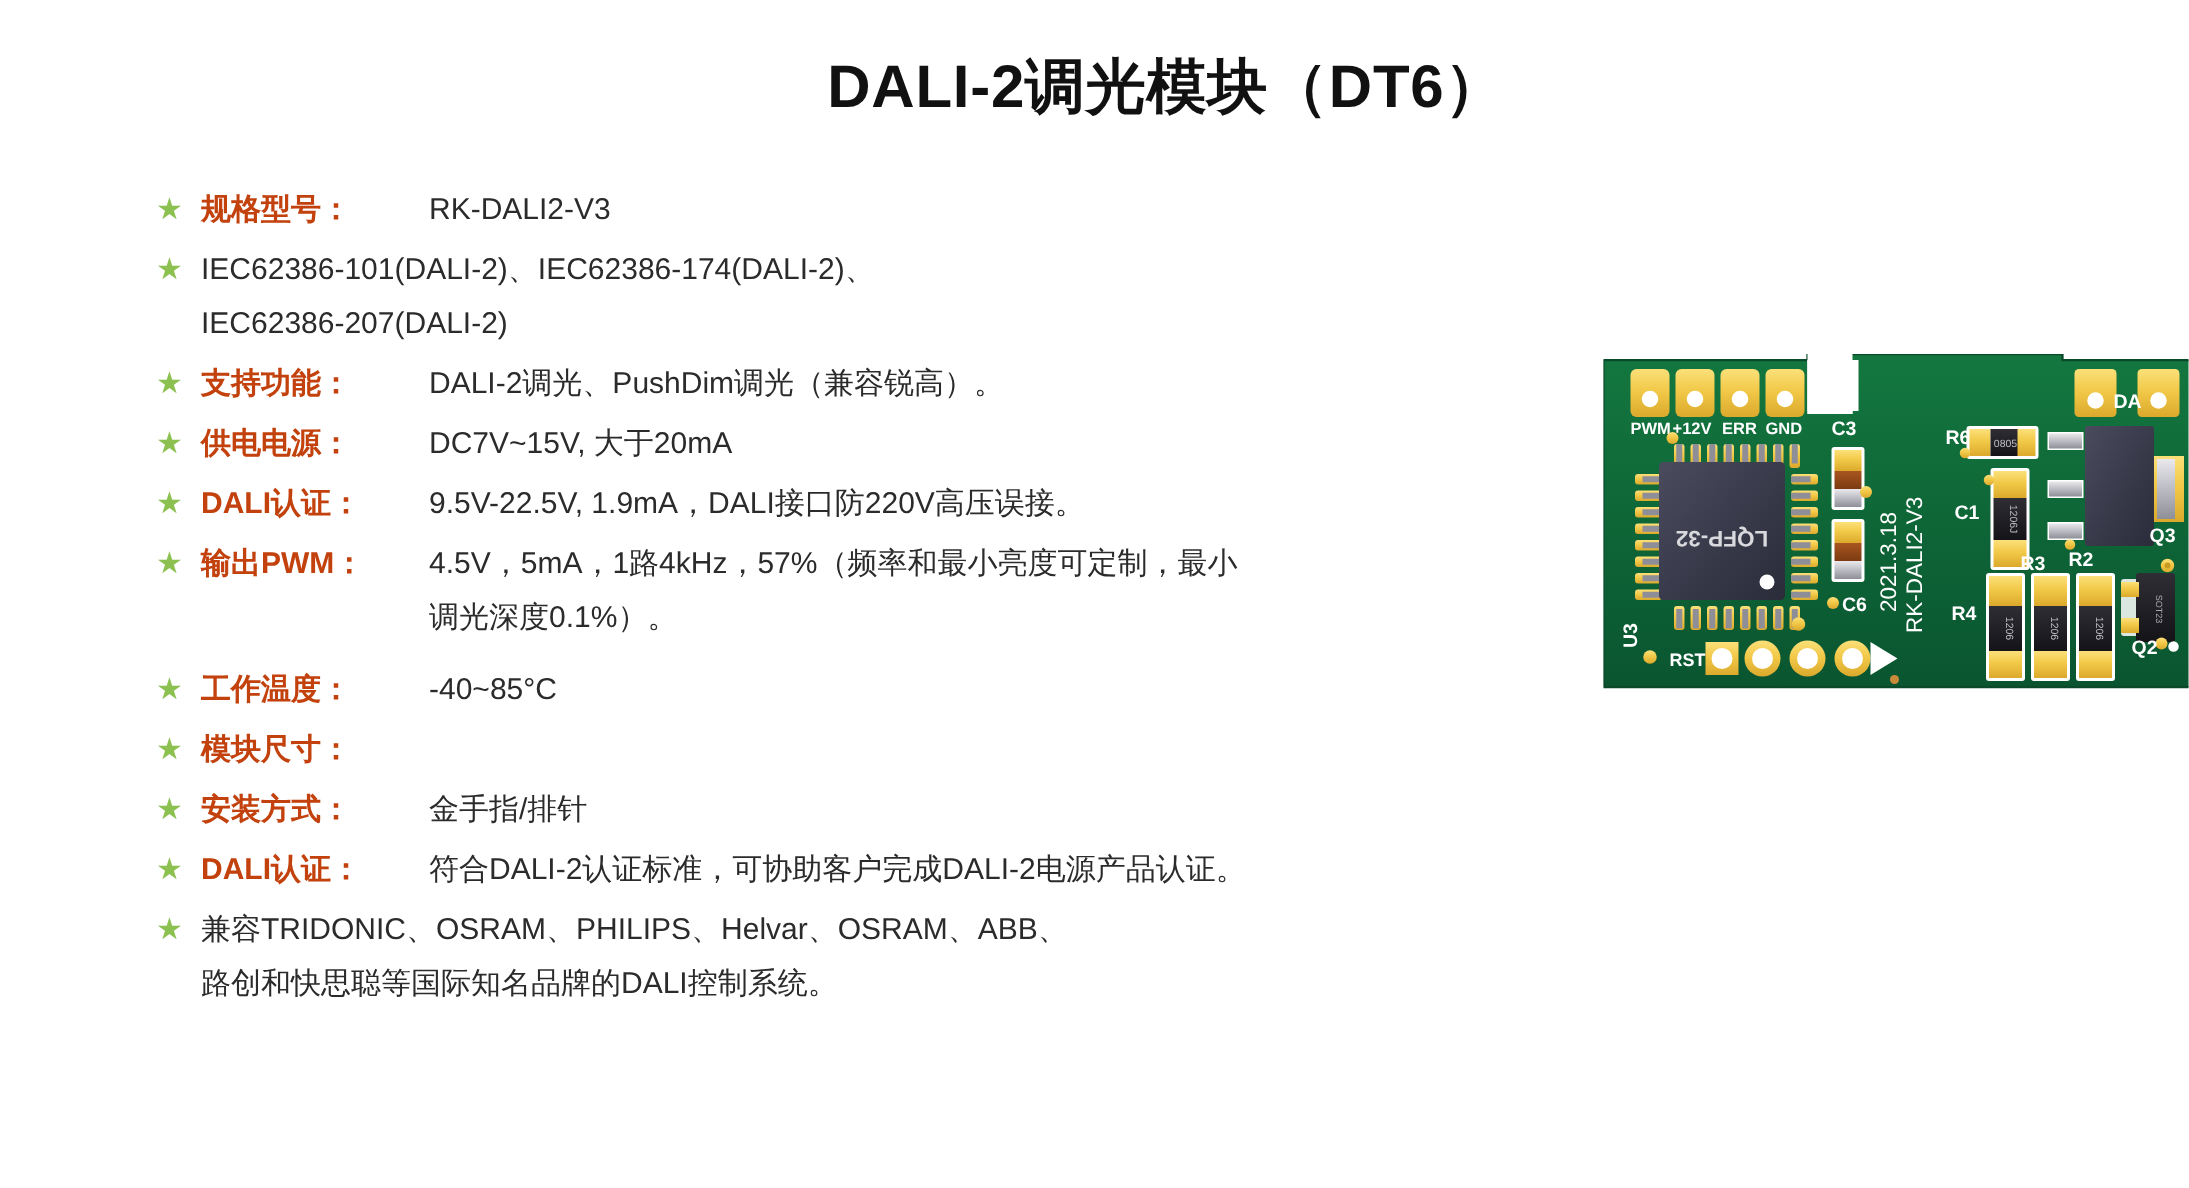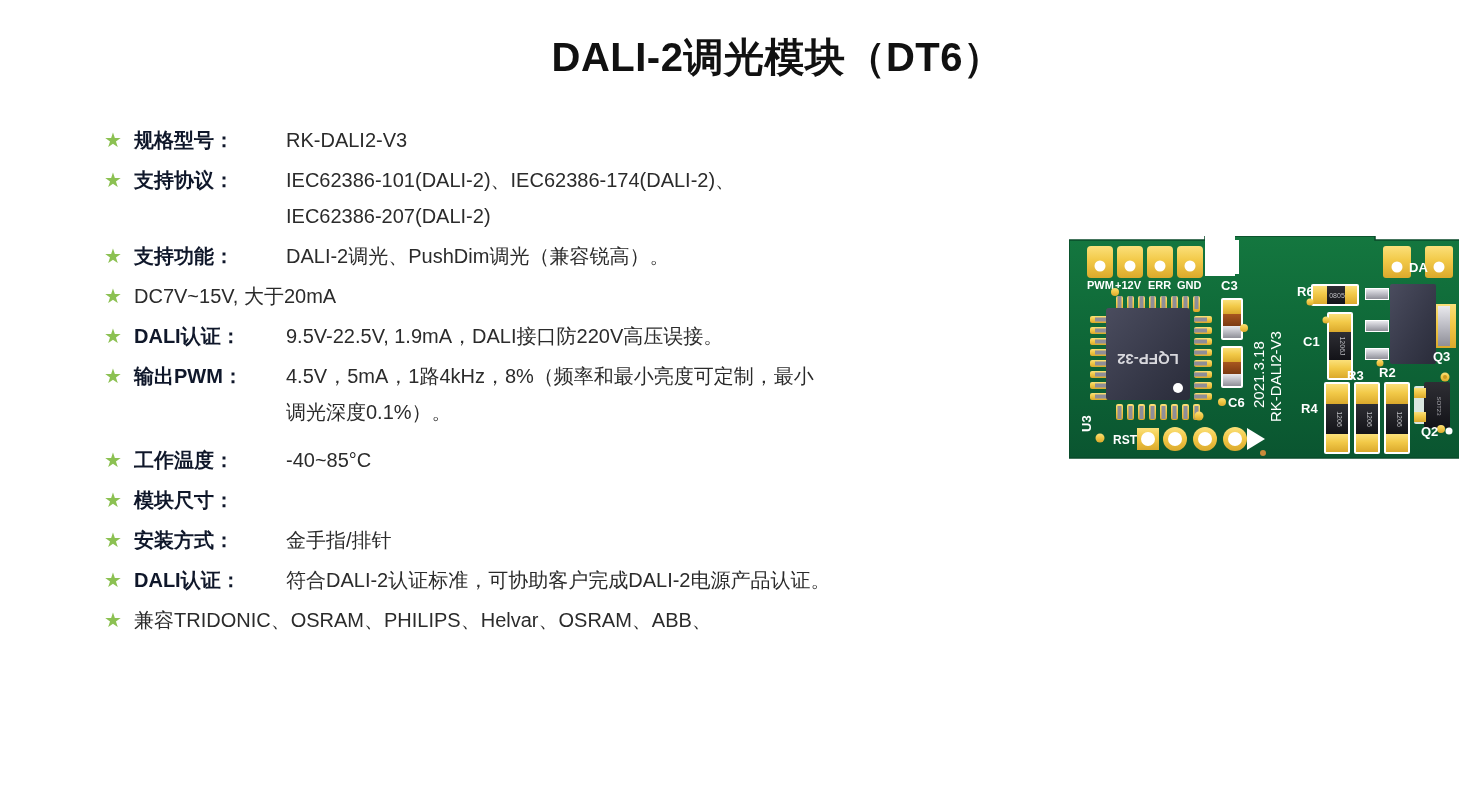--- a/index.html
+++ b/index.html
@@ -48,21 +48,21 @@
     flex: 0 0 30px;
     color: #8CC152;
     font-size: 20px;
     line-height: 36px;
     text-align: left;
     padding-top: 0px;
   }
   .spec-label {
     width: 152px;
     flex: 0 0 152px;
-    color: #0f172a;
+    color: #c2410c;
     font-size: 20px;
     font-weight: bold;
     line-height: 36px;
     white-space: nowrap;
   }
   .spec-value {
     flex: 1 1 auto;
     color: #2b2b2b;
     font-size: 20px;
     line-height: 36px;
@@ -93,55 +93,55 @@
     <div class="spec-row">
       <span class="spec-star">★</span>
       <span class="spec-label">规格型号：</span>
       <span class="spec-value">
         <span class="vline">RK-DALI2-V3</span>
       </span>
     </div>
 
     <div class="spec-row">
       <span class="spec-star">★</span>
-      <span class="spec-label">支持协议：</span>
       <span class="spec-value">
         <span class="vline">IEC62386-101(DALI-2)、IEC62386-174(DALI-2)、</span>
         <span class="vline">IEC62386-207(DALI-2)</span>
       </span>
     </div>
 
     <div class="spec-row">
       <span class="spec-star">★</span>
       <span class="spec-label">支持功能：</span>
       <span class="spec-value">
         <span class="vline">DALI-2调光、PushDim调光（兼容锐高）。</span>
       </span>
     </div>
 
     <div class="spec-row">
       <span class="spec-star">★</span>
+      <span class="spec-label">供电电源：</span>
       <span class="spec-value">
         <span class="vline">DC7V~15V, 大于20mA</span>
       </span>
     </div>
 
     <div class="spec-row">
       <span class="spec-star">★</span>
       <span class="spec-label">DALI认证：</span>
       <span class="spec-value">
         <span class="vline">9.5V-22.5V, 1.9mA，DALI接口防220V高压误接。</span>
       </span>
     </div>
 
     <div class="spec-row gap-after">
       <span class="spec-star">★</span>
       <span class="spec-label">输出PWM：</span>
       <span class="spec-value">
-        <span class="vline">4.5V，5mA，1路4kHz，8%（频率和最小亮度可定制，最小</span>
+        <span class="vline">4.5V，5mA，1路4kHz，57%（频率和最小亮度可定制，最小</span>
         <span class="vline">调光深度0.1%）。</span>
       </span>
     </div>
 
     <div class="spec-row">
       <span class="spec-star">★</span>
       <span class="spec-label">工作温度：</span>
       <span class="spec-value">
         <span class="vline">-40~85°C</span>
       </span>
@@ -165,20 +165,21 @@
       <span class="spec-label">DALI认证：</span>
       <span class="spec-value">
         <span class="vline">符合DALI-2认证标准，可协助客户完成DALI-2电源产品认证。</span>
       </span>
     </div>
 
     <div class="spec-row">
       <span class="spec-star">★</span>
       <span class="spec-value">
         <span class="vline">兼容TRIDONIC、OSRAM、PHILIPS、Helvar、OSRAM、ABB、</span>
+        <span class="vline">路创和快思聪等国际知名品牌的DALI控制系统。</span>
       </span>
     </div>
 
   </div>
 
   <div id="pcb-wrap">
     <svg id="pcb-svg" width="396" height="226" viewBox="0 0 396 226" xmlns="http://www.w3.org/2000/svg">
       <defs>
         <linearGradient id="gPcb" x1="0" y1="0" x2="0" y2="1">
           <stop offset="0%" stop-color="#14773f"></stop>

